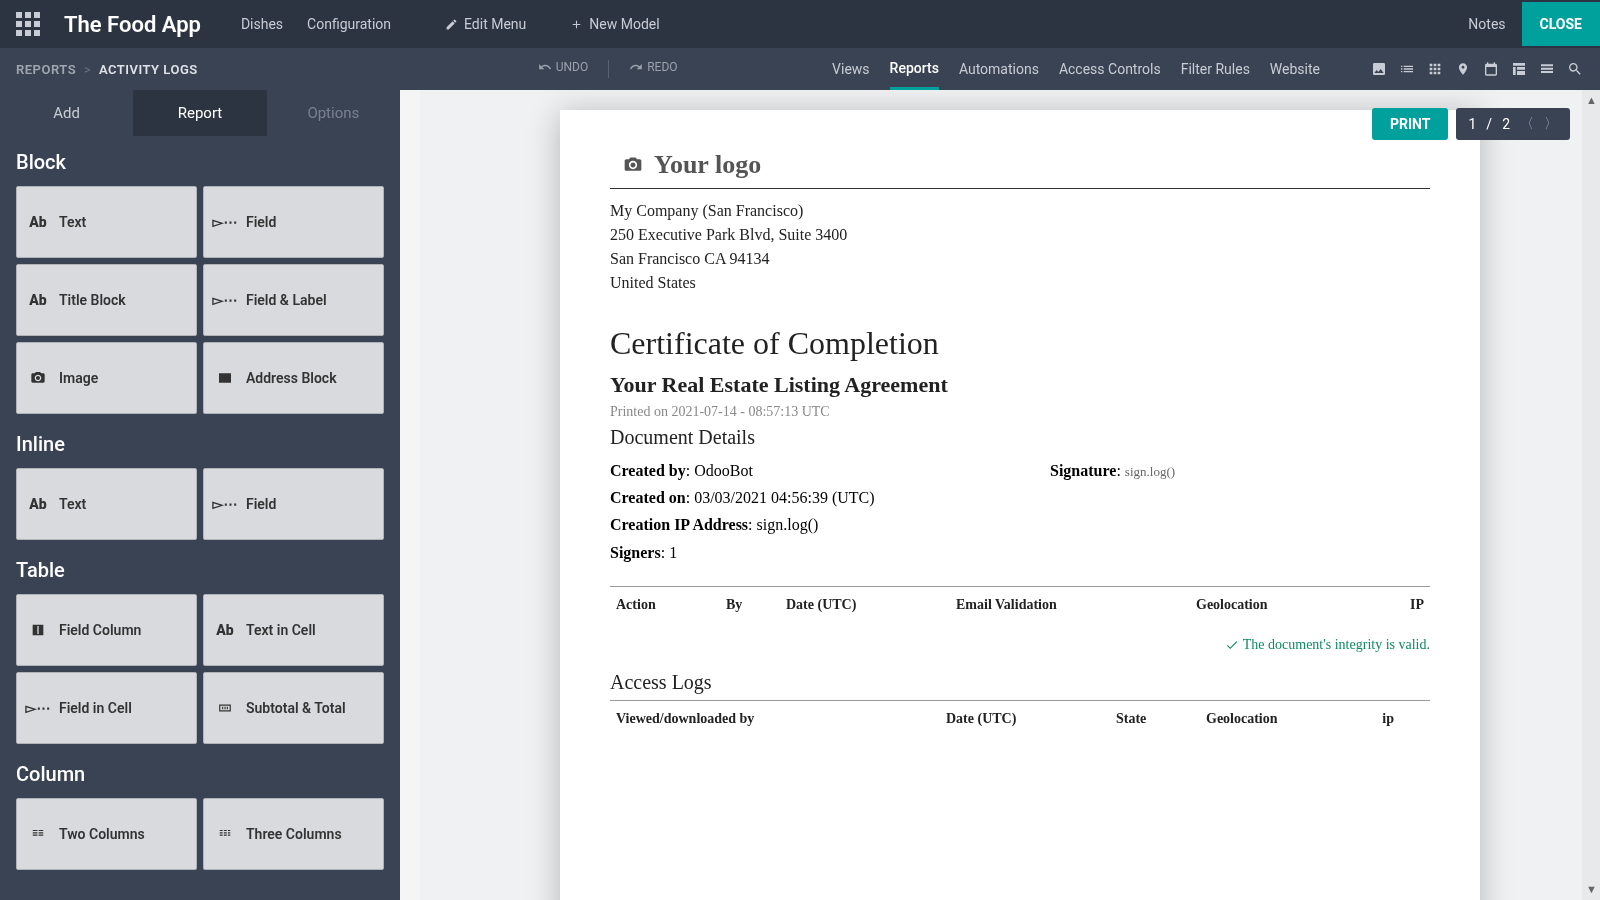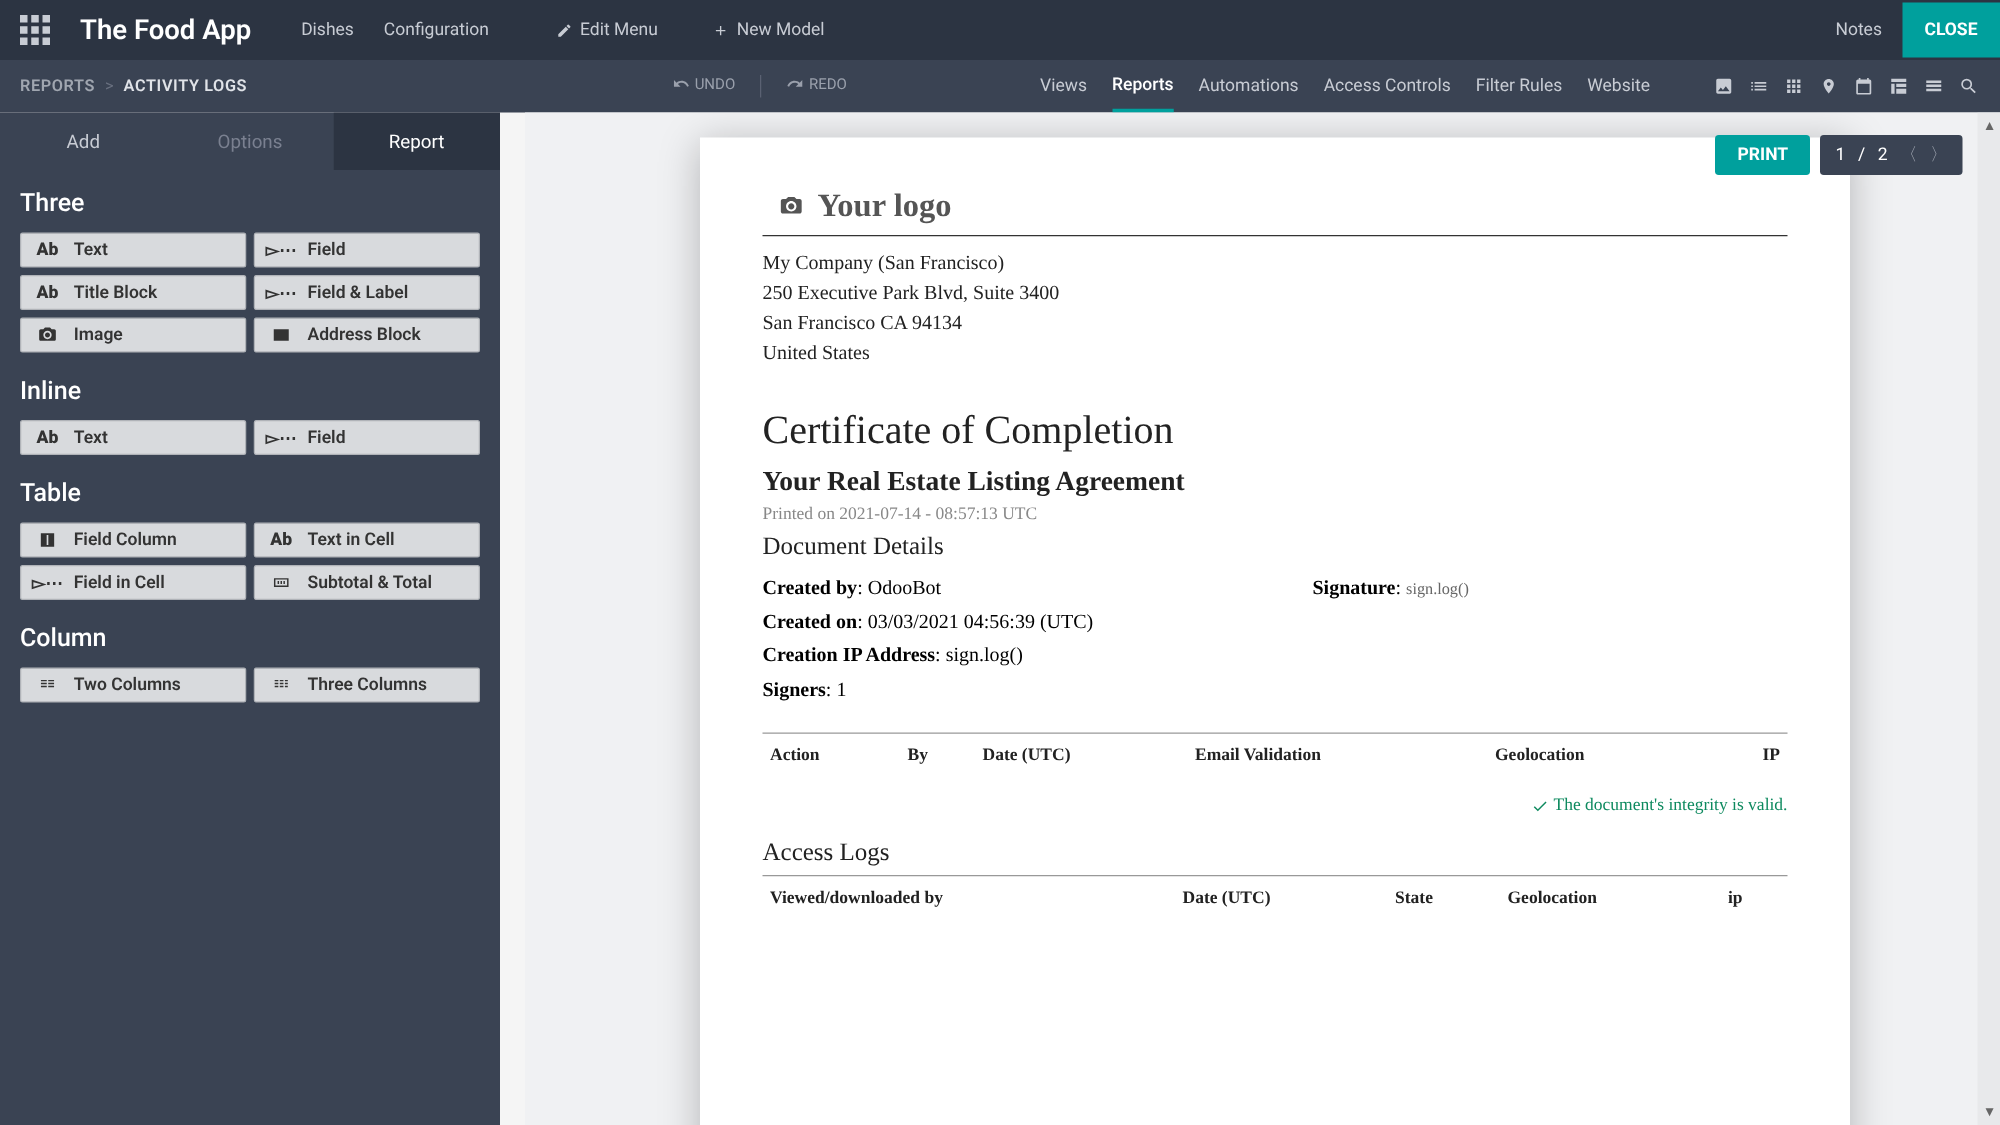--- a/index.html
+++ b/index.html
@@ -34,21 +34,21 @@
 
 .main { display: flex; height: calc(900px - 90px); gap: 20px; }
 .sidebar { width: 400px; background: #3a4353; color: #c8ccd4; overflow-y: auto; }
 .side-tabs { display: flex; }
 .side-tab { flex: 1; text-align: center; padding: 14px 0; font-size: 15px; cursor: pointer; }
 .side-tab.active { background: #2c3442; color: #fff; }
 .side-tab.dim { color: #7a8090; }
 .side-section { padding: 14px 16px 4px; }
 .side-section h3 { font-size: 20px; font-weight: 500; color: #fff; margin-bottom: 12px; }
 .block-grid { display: grid; grid-template-columns: 1fr 1fr; gap: 6px; }
-.block-btn { background: #d8dadd; color: #333; border: 1px solid #b0b3b8; border-radius: 2px; padding: 4px 10px; font-size: 14px; font-weight: 600; display: flex; align-items: center; gap: 10px; cursor: pointer; text-align: center; }
+.block-btn { background: #d8dadd; color: #333; border: 1px solid #b0b3b8; border-radius: 2px; padding: 26px 10px; font-size: 14px; font-weight: 600; display: flex; align-items: center; gap: 10px; cursor: pointer; text-align: center; }
 .block-btn .bicon { width: 22px; height: 18px; display: flex; align-items: center; justify-content: center; font-size: 14px; color: #333; }
 
 
 .canvas-wrap { flex: 1; position: relative; background: #f0f1f3; overflow: hidden; }
 .canvas-toolbar { position: absolute; top: 18px; right: 30px; display: flex; gap: 8px; z-index: 10; }
 .btn-print { background: #00a09d; color: #fff; font-weight: 700; font-size: 14px; padding: 8px 18px; border-radius: 3px; cursor: pointer; }
 .pager { background: #3a4353; color: #fff; display: flex; align-items: center; gap: 10px; padding: 6px 12px; border-radius: 3px; font-size: 14px; }
 .pager .arrow { cursor: pointer; color: #9aa0ac; font-size: 14px; }
 .page { position: absolute; top: 20px; left: 140px; width: 920px; background: #fff; box-shadow: 0 4px 30px rgba(0,0,0,0.25); padding: 40px 50px; min-height: 850px; font-family: Georgia, 'Times New Roman', serif; }
 .logo-area { display: flex; align-items: center; gap: 10px; font-size: 26px; font-weight: 600; color: #555; margin-bottom: 8px; padding-left: 12px; }
@@ -177,26 +177,26 @@
         </div>
     </div>
   </div>
 </div>
 
 <div class="main">
 
   <div class="sidebar">
     <div class="side-tabs">
       <div class="side-tab">Add</div>
+      <div class="side-tab active">Report</div>
       <div class="side-tab dim">Options</div>
-      <div class="side-tab active">Report</div>
     </div>
 
     <div class="side-section">
-      <h3>Three</h3>
+      <h3>Block</h3>
       <div class="block-grid">
         <div class="block-btn">
             <span class="bicon">
               <b>Ab</b>
             </span>
             <span>Text</span>
           </div>
         <div class="block-btn">
             <span class="bicon">▻⋯</span>
             <span>Field</span>

